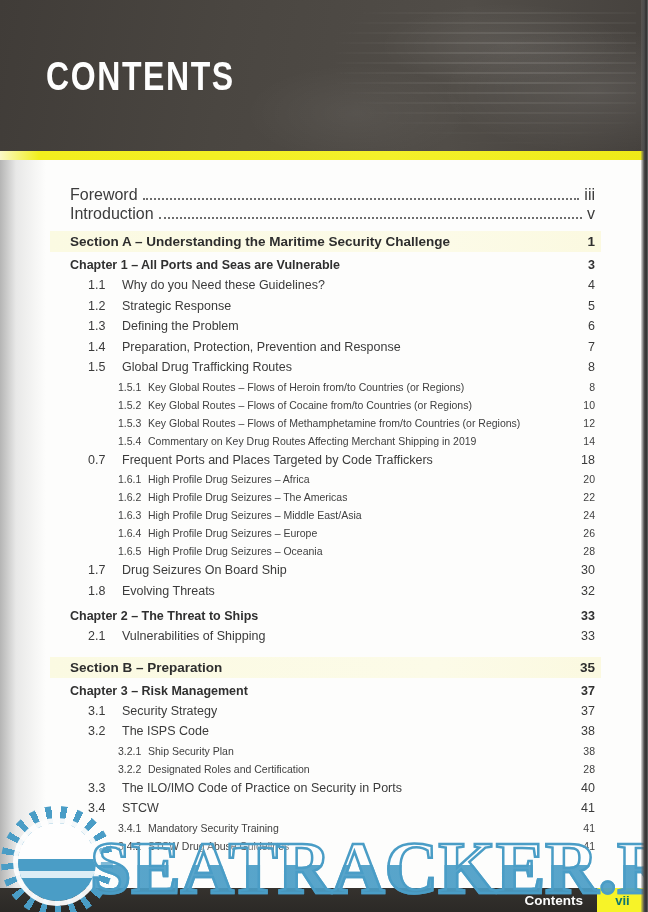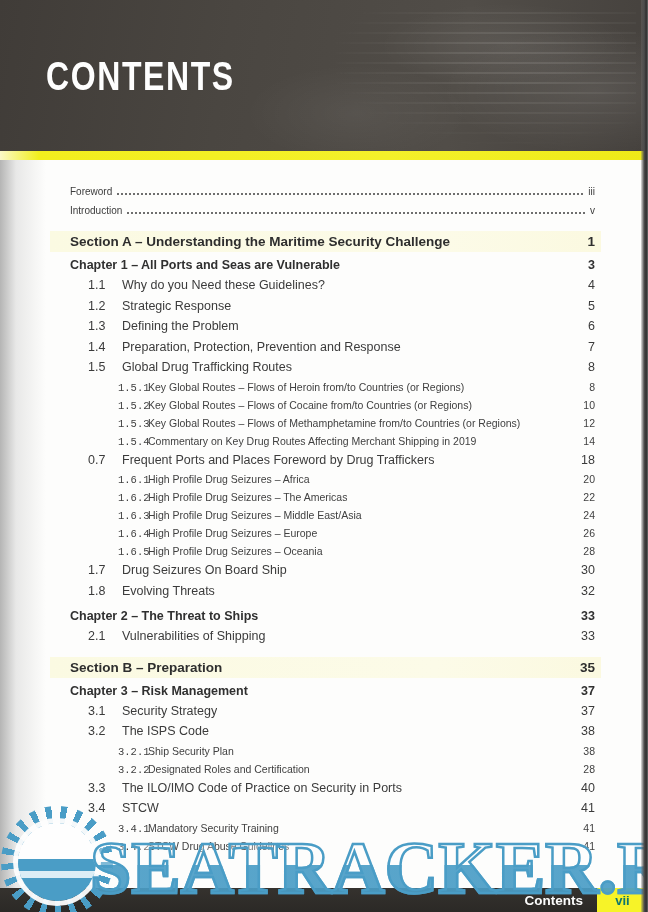--- a/index.html
+++ b/index.html
@@ -40,33 +40,33 @@
   
   .toc{
     position:absolute;left:70px;top:186px;width:525px;
     color:#3b3b3b;
   }
   .row{display:flex;align-items:baseline;}
   .row .num{flex:0 0 auto;}
   .row .lbl{flex:0 1 auto;white-space:nowrap;overflow:hidden;}
   .row .pg{flex:0 0 auto;margin-left:auto;text-align:right;}
   .leader{flex:1 1 auto;border-bottom:2px dotted #6e6e6e;margin:0 5px 3px 5px;min-width:20px;}
-  .row-front{font-size:10px;height:19px;color:#3c3c3c;}
+  .row-front{font-size:16px;height:19px;color:#3c3c3c;}
   .row-section{
     font-size:13.5px;font-weight:bold;color:#2e2e2e;
     height:15px;padding:3px 6px 3px 20px;margin:7px -6px 6px -20px;
     background:linear-gradient(90deg,#fbfae2 0%,#fcfbe8 70%,#fbf9e0 100%);
   }
   .row-chapter{font-size:12.5px;font-weight:bold;color:#303030;height:17px;margin:5px 0 3px 0;}
   .row-l1{font-size:12.5px;height:20.5px;}
   .row-l1 .num{width:34px;}
   .row-l1 .lbl{padding-left:0;}
   .row-l1{padding-left:18px;justify-content:flex-end;}
   .row-l2{font-size:10.5px;height:18px;padding-left:48px;color:#414141;}
-  .row-l2 .num{width:30px;font-family:Liberation Mono, monospace;}
+  .row-l2 .num{width:30px;}
   
   .footer{
     position:absolute;left:0;top:888px;width:648px;height:24px;
     background:linear-gradient(180deg,#35322e,#2b2926);
     display:flex;align-items:center;justify-content:flex-end;
   }
   .footer-label{color:#fbfbfb;font-weight:bold;font-size:13.5px;margin-right:14px;}
   .footer-page-badge{
     width:51px;height:24px;background:#f7f328;
     display:flex;align-items:center;justify-content:center;
@@ -171,21 +171,21 @@
       <span class="lbl">Key Global Routes – Flows of Methamphetamine from/to Countries (or Regions)</span>
       <span class="pg">12</span>
     </div>
     <div class="row row-l2">
       <span class="num">1.5.4</span>
       <span class="lbl">Commentary on Key Drug Routes Affecting Merchant Shipping in 2019</span>
       <span class="pg">14</span>
     </div>
     <div class="row row-l1">
       <span class="num">0.7</span>
-      <span class="lbl">Frequent Ports and Places Foreword by Drug Traffickers</span>
+      <span class="lbl">Frequent Ports and Places Targeted by Code Traffickers</span>
       <span class="pg">18</span>
     </div>
     <div class="row row-l2">
       <span class="num">1.6.1</span>
       <span class="lbl">High Profile Drug Seizures – Africa</span>
       <span class="pg">20</span>
     </div>
     <div class="row row-l2">
       <span class="num">1.6.2</span>
       <span class="lbl">High Profile Drug Seizures – The Americas</span>

